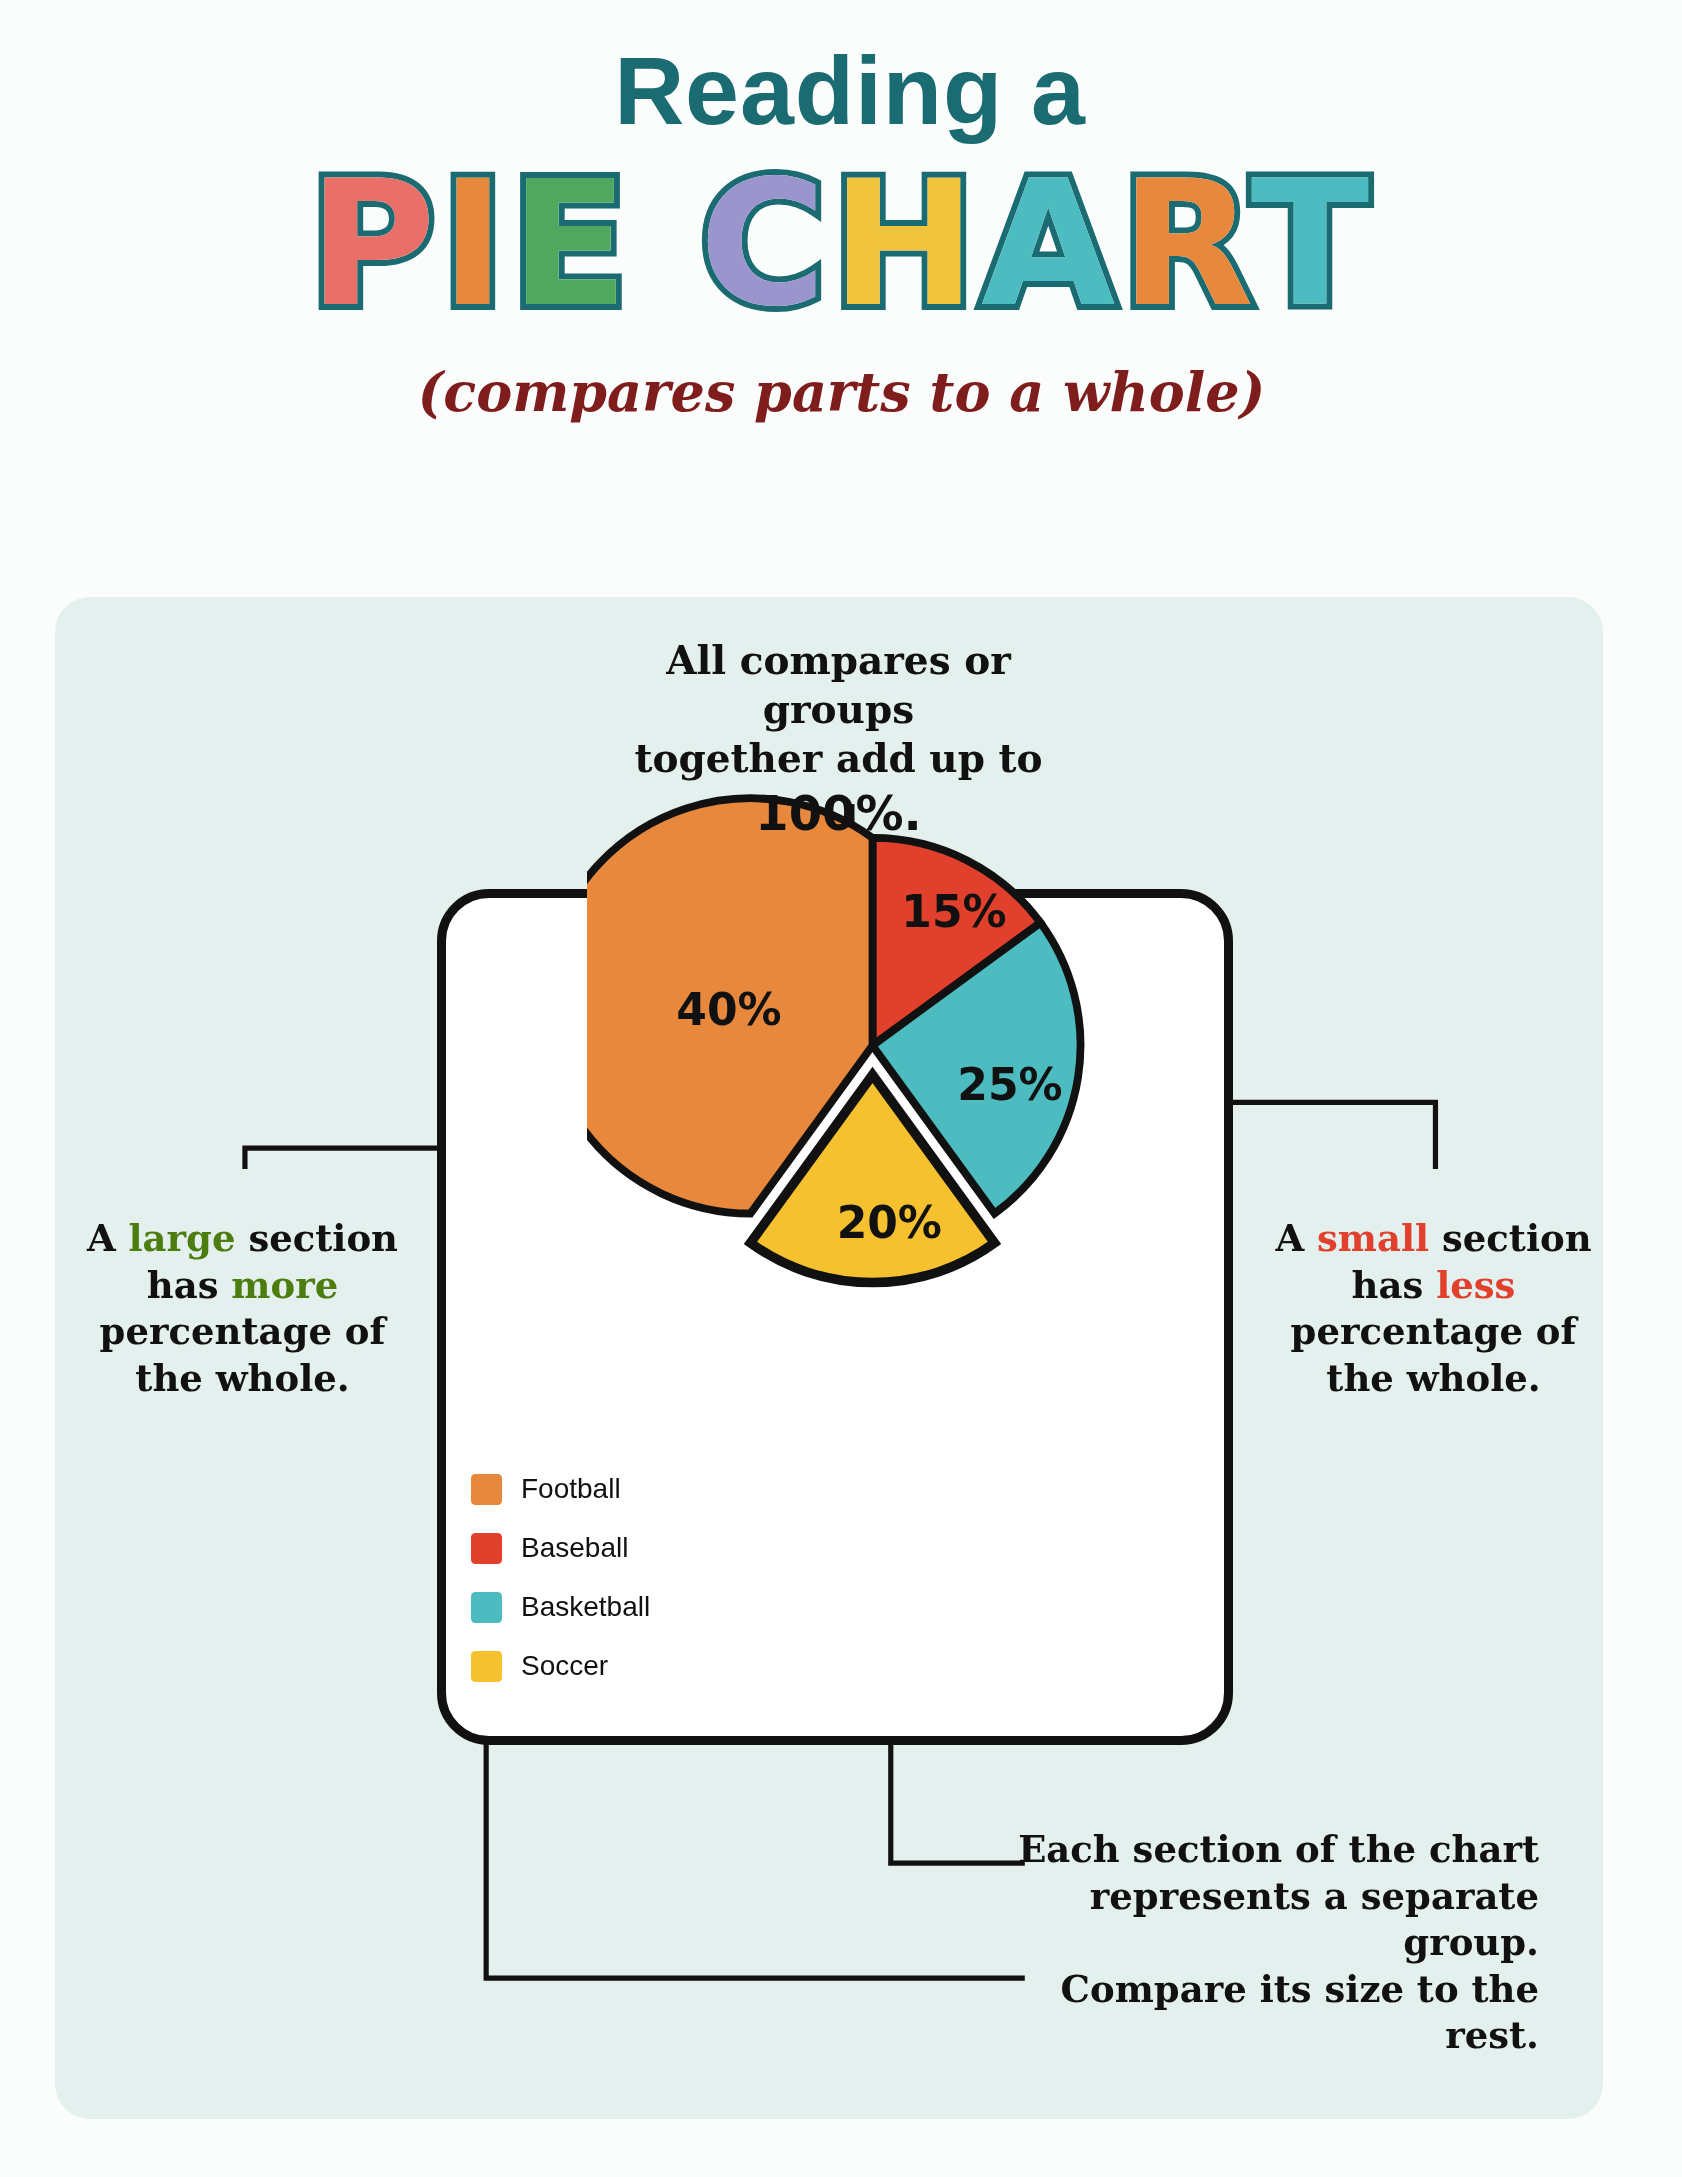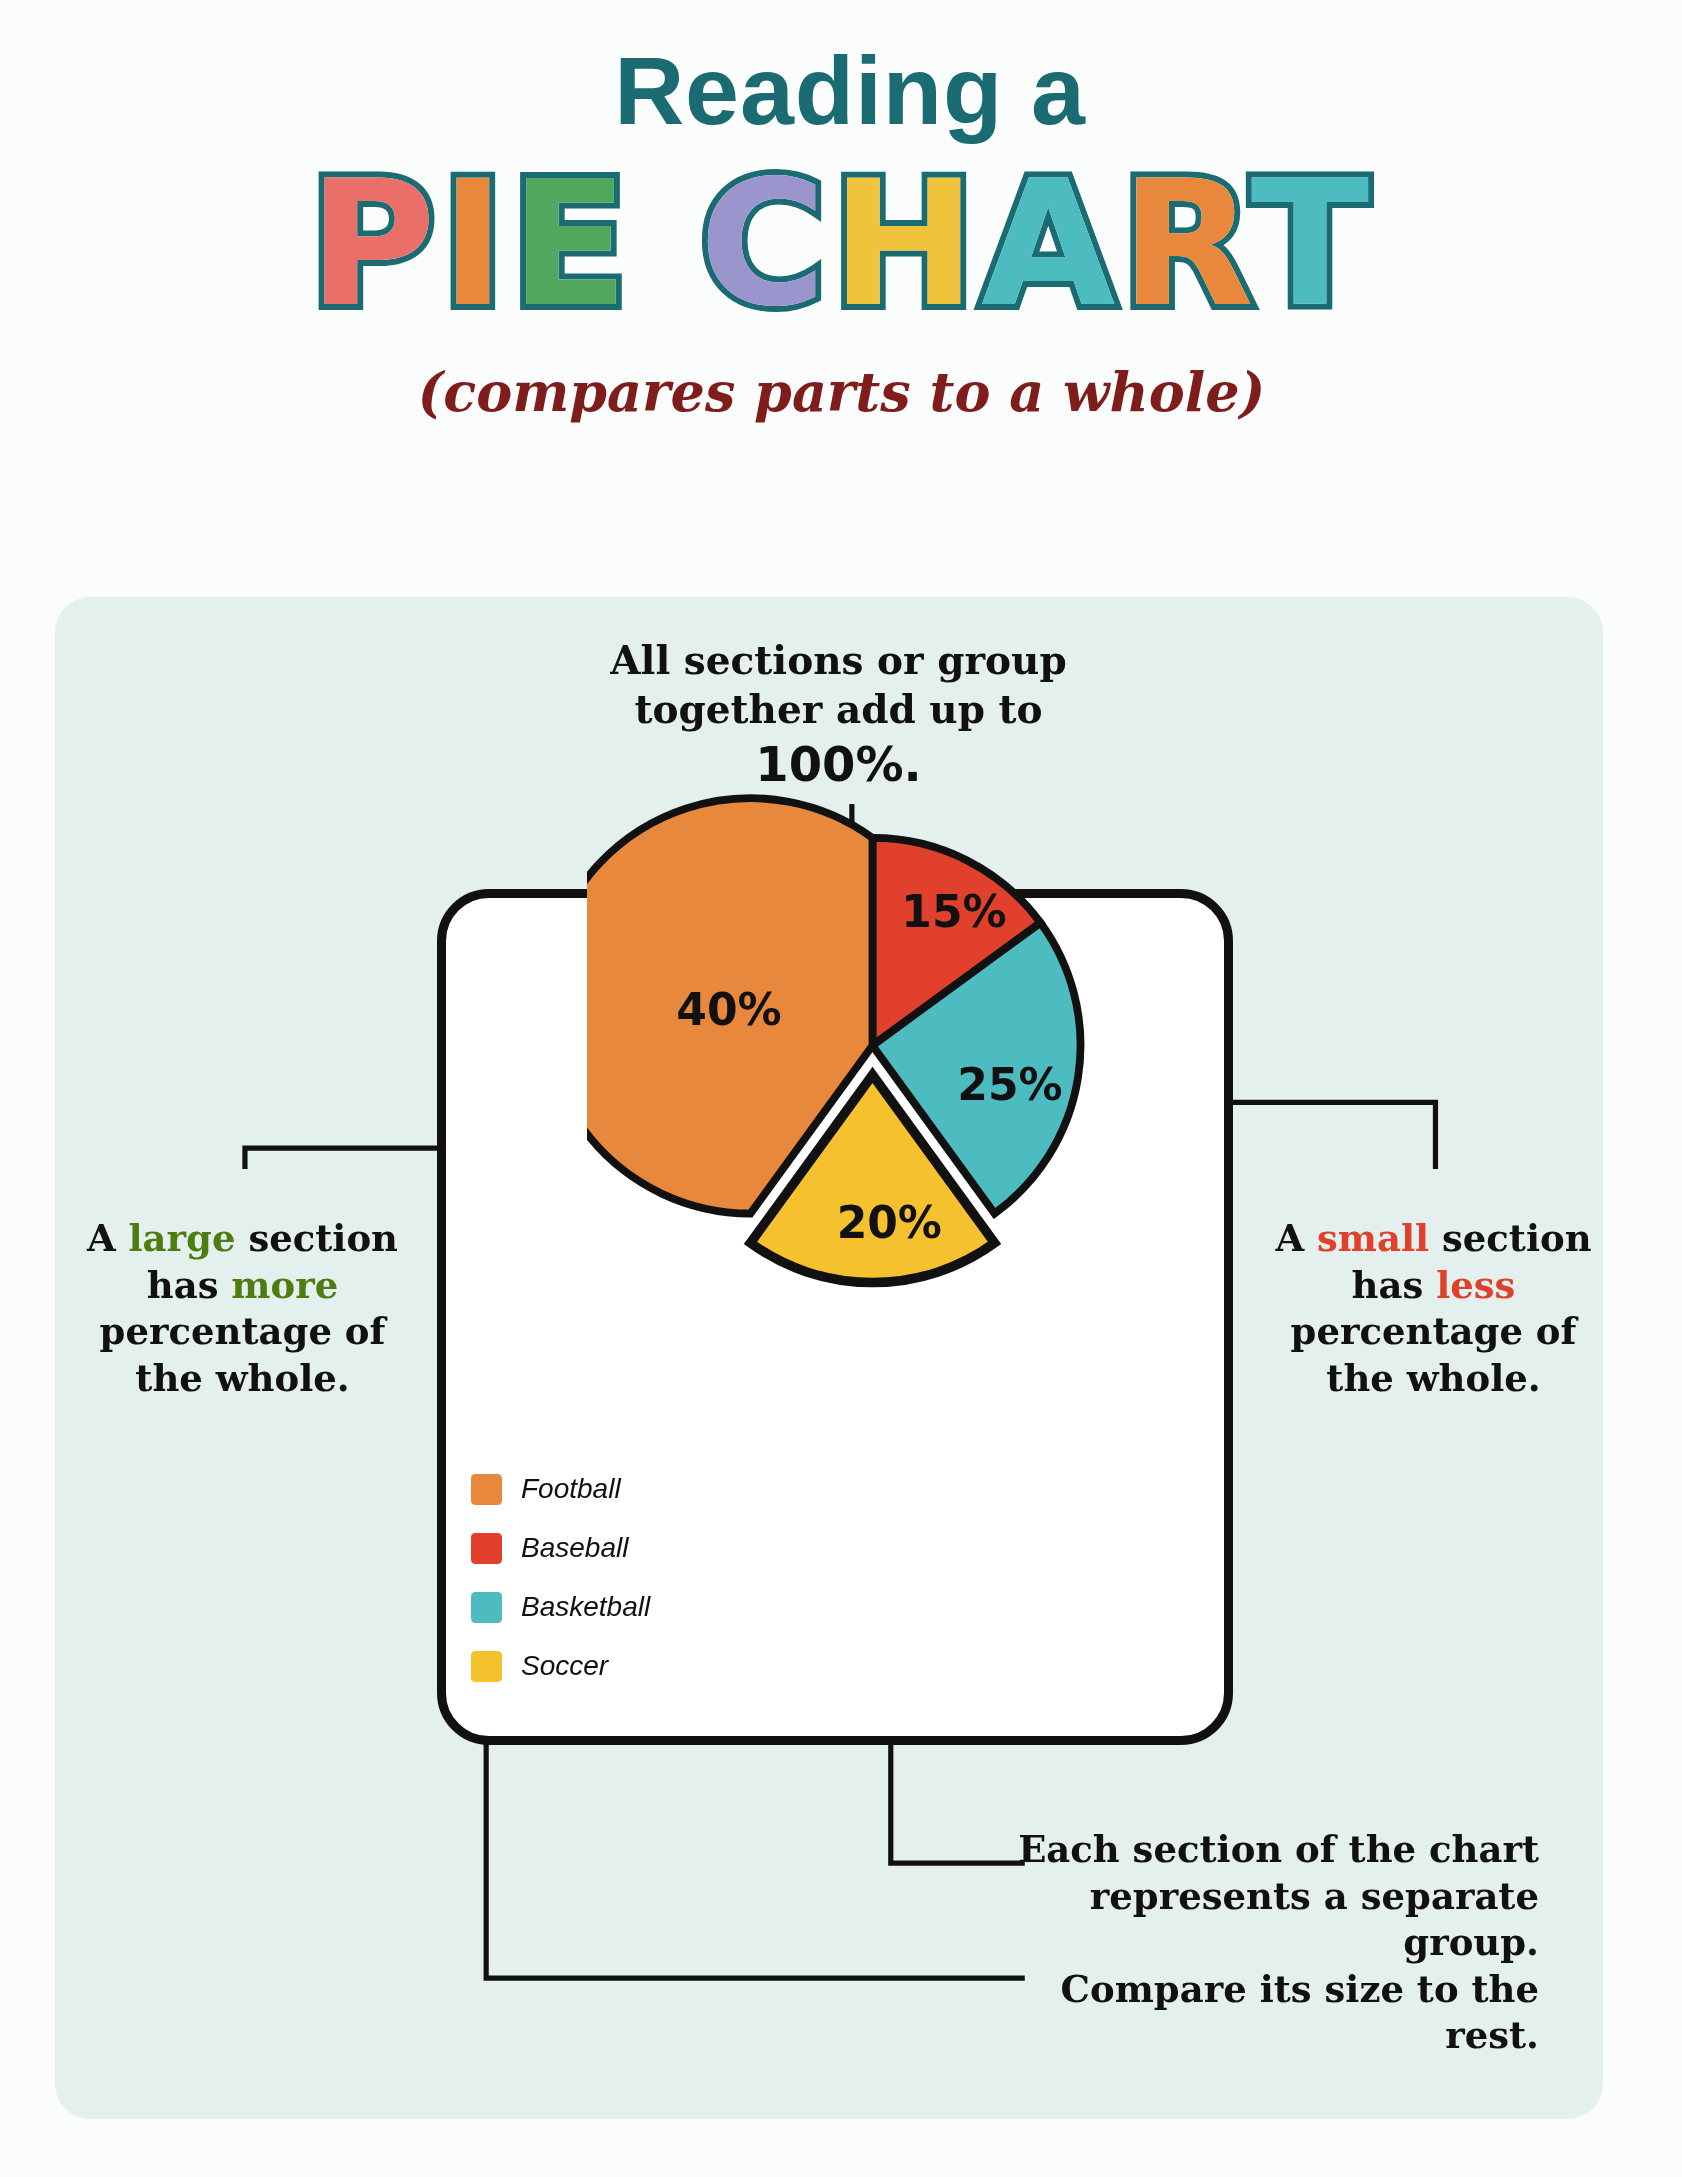--- a/index.html
+++ b/index.html
@@ -128,21 +128,20 @@
     position: absolute;
     left: 471px;
     top: 1470px;
     width: 259px;
   }
   .legend-row {
     display: flex;
     align-items: center;
     height: 38px;
     margin-bottom: 21px;
-    font-style: italic;
   }
   .legend-swatch {
     width: 31px;
     height: 31px;
     border-radius: 4.3px;
     margin-right: 19px;
     flex: 0 0 auto;
   }
   .legend-label {
     font-family: "Liberation Sans", sans-serif;
@@ -272,21 +271,21 @@
     <div class="legend-swatch" style="background:#4cbcc0"></div>
     <div class="legend-label">Basketball</div>
   </div>
   <div class="legend-row">
     <div class="legend-swatch" style="background:#f5c12e"></div>
     <div class="legend-label">Soccer</div>
   </div>
 </div>
 
 <div class="callout top">
-  <div>All sections or group</div>
+  <div>All compares or groups</div>
   <div>together add up to</div>
   <div class="big">100%.</div>
 </div>
 
 <div class="callout left">
   <span>A </span><span class="hl-green">large</span><span> section has </span><span class="hl-green">more</span><span> percentage of the whole.</span>
 </div>
 
 <div class="callout right">
   <span>A </span><span class="hl-red">small</span><span> section has </span><span class="hl-red">less</span><span> percentage of the whole.</span>

